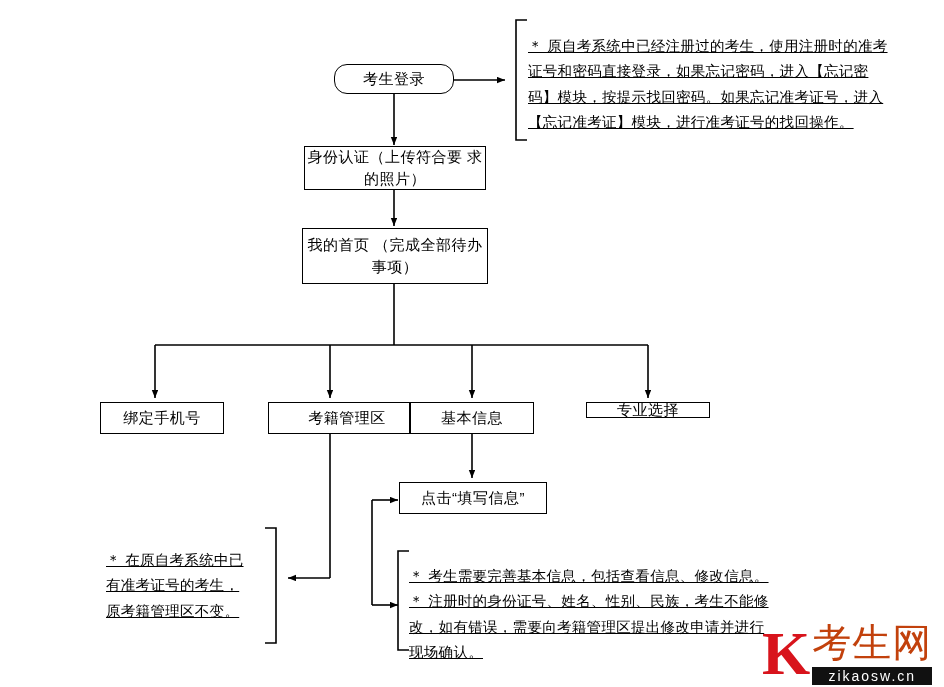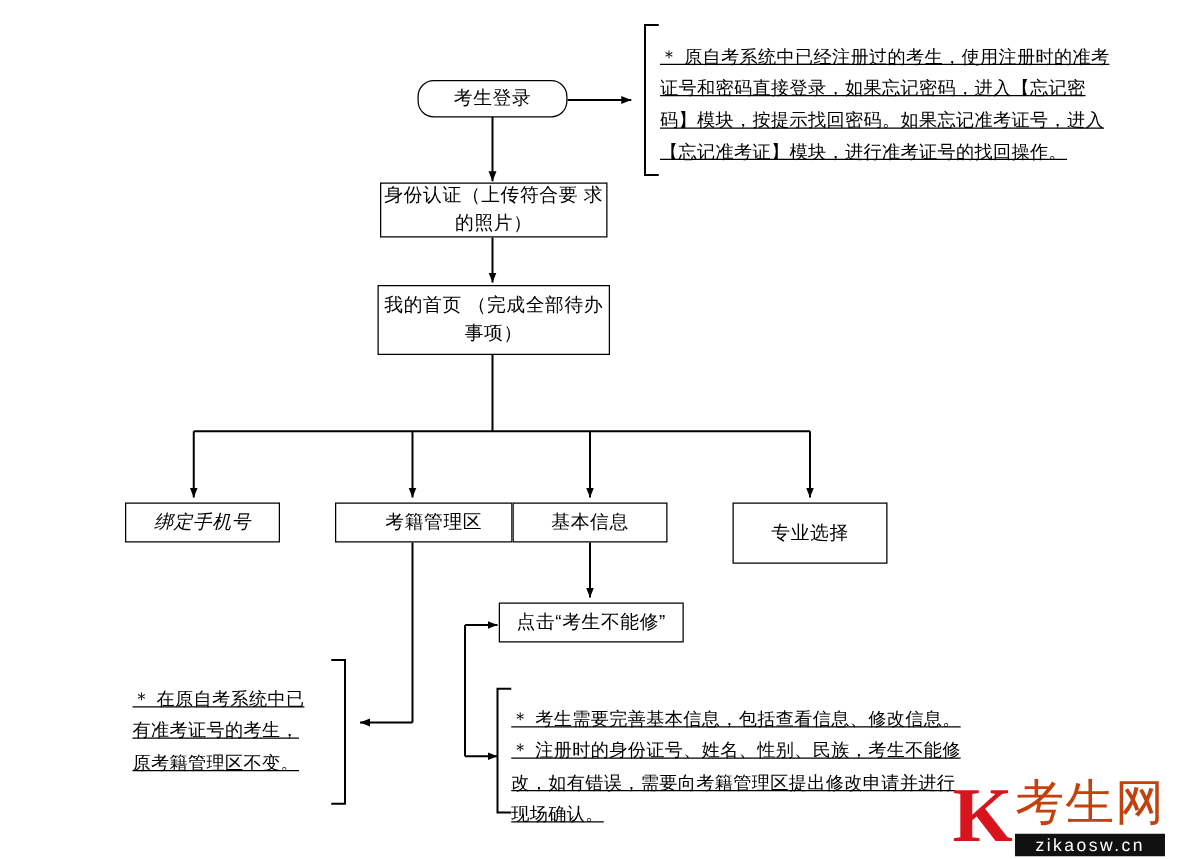--- a/index.html
+++ b/index.html
@@ -127,29 +127,29 @@
   </svg>
 
   <div class="node" style="left:334px; top:64px; width:120px; height:30px;border-radius:13px;">考生登录</div>
 
   <div class="node" style="left:304px; top:146px; width:182px; height:44px;">身份认证（上传符合要
 求的照片）</div>
 
   <div class="node" style="left:302px; top:228px; width:186px; height:56px;">我的首页
 （完成全部待办事项）</div>
 
-  <div class="node" style="left:100px; top:402px; width:124px; height:32px;font-style:italic;">绑定手机号</div>
+  <div class="node" style="left:100px; top:402px; width:124px; height:32px;">绑定手机号</div>
 
   <div class="node" style="left:268px; top:402px; width:142px; height:32px;padding-left:16px;">考籍管理区</div>
 
   <div class="node" style="left:410px; top:402px; width:124px; height:32px;">基本信息</div>
 
-  <div class="node" style="left:586px; top:402px; width:124px; height:49px;">专业选择</div>
+  <div class="node" style="left:586px; top:402px; width:124px; height:16px;">专业选择</div>
 
-  <div class="node" style="left:399px; top:482px; width:148px; height:32px;">点击“考生不能修”</div>
+  <div class="node" style="left:399px; top:482px; width:148px; height:32px;">点击“填写信息”</div>
 
   <div class="note" style="left:528px; top:34px; width:404px;">＊ 原自考系统中已经注册过的考生，使用注册时的准考
 证号和密码直接登录，如果忘记密码，进入【忘记密
 码】模块，按提示找回密码。如果忘记准考证号，进入
 【忘记准考证】模块，进行准考证号的找回操作。</div>
 
   <div class="note" style="left:106px; top:548px; width:170px;">＊ 在原自考系统中已
 有准考证号的考生，
 原考籍管理区不变。</div>
 

